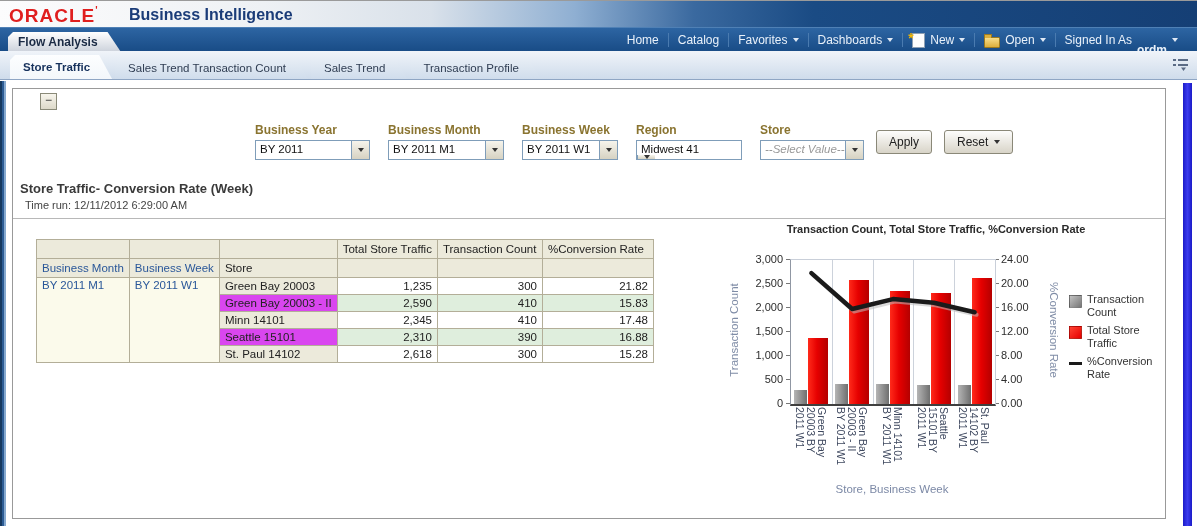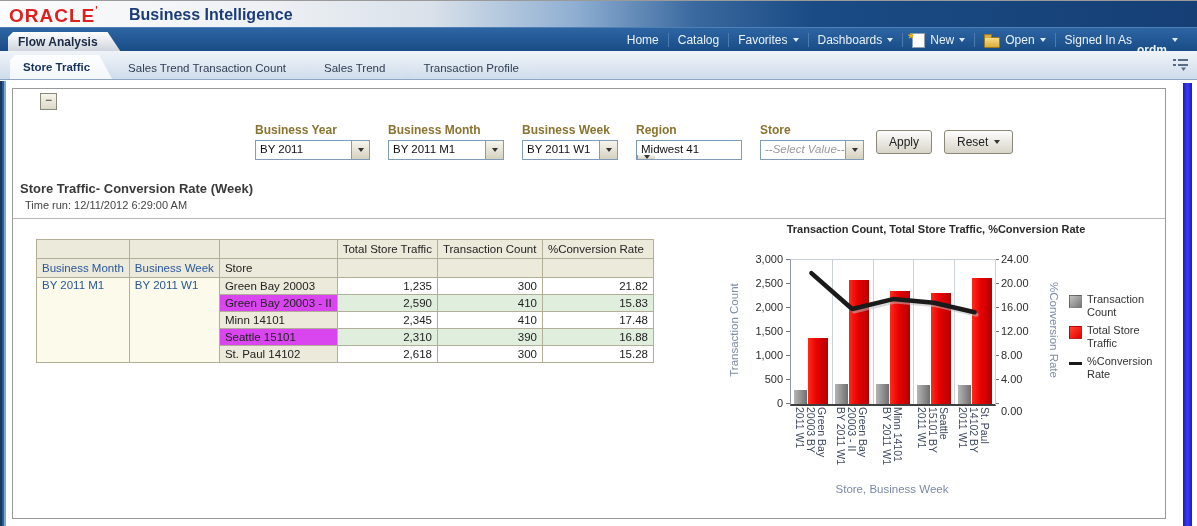--- a/index.html
+++ b/index.html
@@ -339,21 +339,21 @@
             <div class="ytick l" style="top: 128px;">1,000</div>
             <div class="tickmark" style="left: 61px; top: 134px;"></div>
             <div class="ytick l" style="top: 104px;">1,500</div>
             <div class="tickmark" style="left: 61px; top: 110px;"></div>
             <div class="ytick l" style="top: 80px;">2,000</div>
             <div class="tickmark" style="left: 61px; top: 86px;"></div>
             <div class="ytick l" style="top: 56px;">2,500</div>
             <div class="tickmark" style="left: 61px; top: 62px;"></div>
             <div class="ytick l" style="top: 32px;">3,000</div>
             <div class="tickmark" style="left: 61px; top: 38px;"></div>
-            <div class="ytick r" style="top: 184px;">0.00</div>
+            <div class="ytick r" style="top: 176px;">0.00</div>
             <div class="tickmark" style="left: 270px; top: 182px;"></div>
             <div class="ytick r" style="top: 152px;">4.00</div>
             <div class="tickmark" style="left: 270px; top: 158px;"></div>
             <div class="ytick r" style="top: 128px;">8.00</div>
             <div class="tickmark" style="left: 270px; top: 134px;"></div>
             <div class="ytick r" style="top: 104px;">12.00</div>
             <div class="tickmark" style="left: 270px; top: 110px;"></div>
             <div class="ytick r" style="top: 80px;">16.00</div>
             <div class="tickmark" style="left: 270px; top: 86px;"></div>
             <div class="ytick r" style="top: 56px;">20.00</div>

